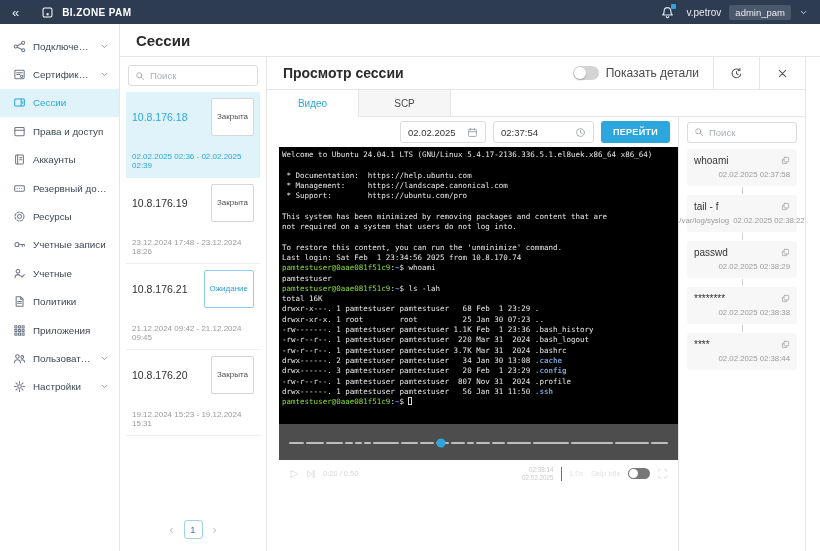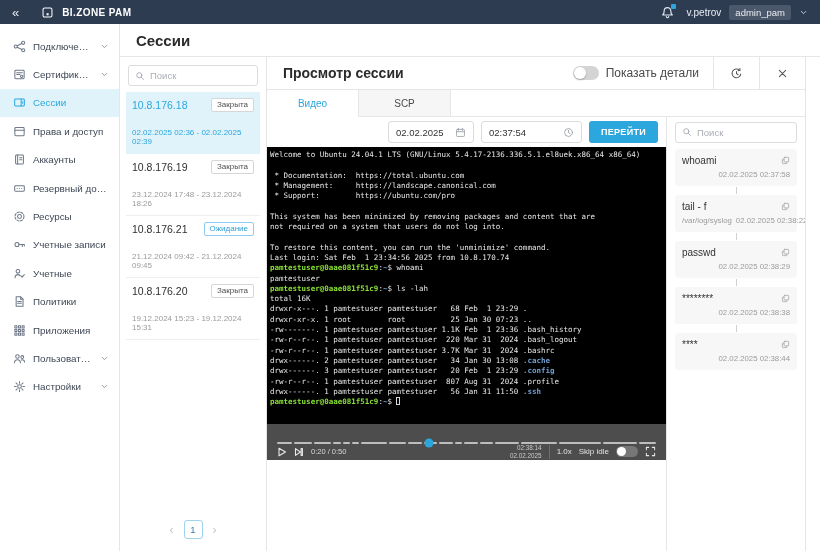--- a/index.html
+++ b/index.html
@@ -49,21 +49,21 @@
   .search-box input::placeholder { color:#a9aeb5; }
 
   .session-card { padding:6px 6px 7px; border-bottom:1px solid #eeeeee; cursor:pointer; }
   .session-card .row1 { display:flex; align-items:center; justify-content:space-between; }
   .session-ip { font-size:10.5px; color:#2f2f2f; }
   .session-period { font-size:8px; color:#9b9b9b; margin-top:16px; }
   .session-card.selected { background:var(--accent-light,#e0f3fb); border-bottom-color:transparent; }
   .session-card.selected .session-ip,
   .session-card.selected .session-period { color:var(--accent,#2ba7de); }
   .status-badge { font-size:8px; border:1px solid #d6d6d6; background:#fff; color:#4f4f4f;
-    border-radius:2px; padding:2px 5px; line-height:1; }
+    border-radius:2px; padding:14px 5px; line-height:1; }
   .status-badge.waiting { border-color:#8ecdef; color:var(--status-waiting,#2f9fd8); }
 
   .pagination { position:absolute; bottom:12px; left:0; right:0; display:flex; align-items:center;
     justify-content:center; gap:10px; }
   .pg-arrow { color:#c0c4c9; font-size:12px; cursor:pointer; line-height:1; }
   .pg-page { width:19px; height:19px; border:1px solid #9fd4ef; border-radius:3px; color:#41799c;
     font-size:9.5px; display:flex; align-items:center; justify-content:center; cursor:pointer; background:#fff; }
 
   
   .detail-panel { flex:1; border-left:1px solid #e4e4e4; border-right:1px solid #e4e4e4;
@@ -78,46 +78,46 @@
   .hdr-btn { width:46px; border-left:1px solid #e6e6e6; display:flex; align-items:center; justify-content:center;
     cursor:pointer; color:#555; }
   .hdr-btn .h-icon { width:13px; height:13px; }
 
   .tabs-row { height:27px; border-bottom:1px solid #e6e6e6; display:flex; flex:none; }
   .tab { width:92px; display:flex; align-items:center; justify-content:center; font-size:10px;
     color:#4a4a4a; background:#f6f6f6; border-right:1px solid #e6e6e6; cursor:pointer; position:relative; }
   .tab.active { background:#fff; color:var(--accent,#2ba7de); }
   .tab.active::after { content:""; position:absolute; left:0; right:0; bottom:-1px; height:1px; background:#fff; }
 
-  .panel-body { flex:1; display:flex; min-height:0; }
+  .panel-body { flex:1; display:flex; min-height:0;margin-left:12px; }
   .left-col { width:399px; flex:none; display:flex; flex-direction:column; }
   .controls-row { height:30px; flex:none; display:flex; align-items:center; justify-content:flex-end;
     gap:7px; padding:0 8px; }
   .input-box { height:22px; border:1px solid #dcdcdc; border-radius:3px; display:flex; align-items:center;
     padding:0 7px; gap:5px; background:#fff; }
   .input-box input { border:none; outline:none; font-size:9.5px; color:#333; width:100%;
     font-family:"Liberation Sans",sans-serif; background:transparent; }
   .input-box .sm-icon { width:11px; height:11px; color:#9aa0a8; flex:none; }
   .date-box { width:86px; } .time-box { width:101px; }
   .go-btn { height:22px; background:var(--accent,#2ba7de); color:#fff; font-size:9px; font-weight:bold;
     border:none; border-radius:3px; padding:0 12px; cursor:pointer; letter-spacing:.3px;
     font-family:"Liberation Sans",sans-serif; }
 
   .video-screen { height:277px; background:#000; overflow:hidden; flex:none; cursor:pointer;
     font-family:"DejaVu Sans Mono", monospace; font-size:7.5px; line-height:10.3px;
     color:var(--term-fg,#e8e8e8); padding:3px 0 0 3px; }
   .t-line { white-space:pre; }
-  .t-line .green { color:var(--term-green,#8ae234); font-weight:bold; }
+  .t-line .green { color:var(--term-green,#8ae234); font-weight:normal; }
   .t-line .blue { color:var(--term-blue,#729fcf); font-weight:bold; }
   .t-line .fg { color:var(--term-fg,#e8e8e8); }
   .t-line .cursor { display:inline-block; width:4px; height:8px; border:1px solid #d8d8d8;
     vertical-align:-1px; }
 
   .player-bar { height:33px; background:var(--player-bar,#4d4d4d); flex:none; display:flex;
-    flex-direction:column; padding:18px 10px; }
+    flex-direction:column; padding:18px 10px;gap:22px; }
   .progress { height:14px; position:relative; display:flex; align-items:center; cursor:pointer; }
   .segments { display:flex; width:100%; gap:2px; }
   .seg { height:2px; background:#bdbdbd; border-radius:1px; }
   .handle { position:absolute; top:50%; width:9px; height:9px; border-radius:50%;
     background:var(--accent,#2ba7de); transform:translate(-50%,-50%); }
   .pbar-controls { flex:1; display:flex; align-items:center; gap:7px; color:#dedede; }
   .p-btn { width:10px; height:10px; color:#e8e8e8; cursor:pointer; flex:none; }
   .p-time { font-size:7.5px; color:#d6d6d6; white-space:nowrap; }
   .pbar-spacer { flex:1; }
   .pos-display { text-align:right; font-size:6.3px; line-height:7.5px; color:#c9c9c9; white-space:nowrap; }
@@ -129,21 +129,21 @@
   .fs-btn { width:11px; height:11px; color:#e8e8e8; cursor:pointer; flex:none; }
 
   .right-col { flex:1; border-left:1px solid #e6e6e6; display:flex; flex-direction:column; min-width:0; }
   .cmd-search-row { height:30px; flex:none; display:flex; align-items:center; padding:0 8px; }
   .cmd-search-row .search-box { flex:1; margin:0; }
   .cmd-list { flex:1; overflow:hidden; padding:2px 8px 18px; }
   .cmd-card { background:#f7f7f7; border-radius:3px; padding:6px 7px 7px; cursor:pointer; }
   .cmd-top { display:flex; align-items:flex-start; justify-content:space-between; gap:4px; }
   .cmd-name { font-size:10px; color:#333; word-break:break-all; }
   .copy-btn { width:9px; height:9px; color:#a9a9a9; cursor:pointer; flex:none; margin-top:1px; }
-  .cmd-bottom { display:flex; align-items:center; justify-content:flex-start; gap:4px; margin-top:4px; }
+  .cmd-bottom { display:flex; align-items:center; justify-content:center; gap:4px; margin-top:4px; }
   .cmd-detail { font-size:7.8px; color:#9b9b9b; }
   .cmd-time { font-size:7.8px; color:#9b9b9b; margin-left:auto; white-space:nowrap; }
   .connector { width:1px; height:7px; background:#d0d0d0; margin:1px auto; }
 </style>
 </head>
 <body>
 
 <div class="topbar">
   <span class="collapse-btn">«</span>
   <span class="logo-icon">
@@ -446,41 +446,41 @@
                       <path d="M7 4.2V7l2 1.3"></path>
                     </svg>
                 </span>
               </div>
               <button class="go-btn">ПЕРЕЙТИ</button>
             </div>
 
             <div class="video-screen" id="terminal">
                 <div class="t-line">Welcome to Ubuntu 24.04.1 LTS (GNU/Linux 5.4.17-2136.336.5.1.el8uek.x86_64 x86_64)</div>
                 <div class="t-line"> </div>
-                <div class="t-line"> * Documentation:  https://total.ubuntu.com</div>
+                <div class="t-line"> * Documentation:  https://help.ubuntu.com</div>
                 <div class="t-line"> * Management:     https://landscape.canonical.com</div>
                 <div class="t-line"> * Support:        https://ubuntu.com/pro</div>
                 <div class="t-line"> </div>
                 <div class="t-line">This system has been minimized by removing packages and content that are</div>
                 <div class="t-line">not required on a system that users do not log into.</div>
                 <div class="t-line"> </div>
                 <div class="t-line">To restore this content, you can run the 'unminimize' command.</div>
                 <div class="t-line">Last login: Sat Feb  1 23:34:56 2025 from 10.8.170.74</div>
                 <div class="t-line"><span class="green">pamtestuser@0aae081f51c9</span><span class="fg">:</span><span class="blue">~</span><span class="fg">$ whoami</span></div>
                 <div class="t-line">pamtestuser</div>
                 <div class="t-line"><span class="green">pamtestuser@0aae081f51c9</span><span class="fg">:</span><span class="blue">~</span><span class="fg">$ ls -lah</span></div>
                 <div class="t-line">total 16K</div>
                 <div class="t-line">drwxr-x---. 1 pamtestuser pamtestuser   68 Feb  1 23:29 .</div>
                 <div class="t-line">drwxr-xr-x. 1 root        root          25 Jan 30 07:23 ..</div>
                 <div class="t-line">-rw-------. 1 pamtestuser pamtestuser 1.1K Feb  1 23:36 .bash_history</div>
                 <div class="t-line">-rw-r--r--. 1 pamtestuser pamtestuser  220 Mar 31  2024 .bash_logout</div>
                 <div class="t-line">-rw-r--r--. 1 pamtestuser pamtestuser 3.7K Mar 31  2024 .bashrc</div>
                 <div class="t-line"><span class="fg">drwx------. 2 pamtestuser pamtestuser   34 Jan 30 13:08 </span><span class="blue">.cache</span></div>
                 <div class="t-line"><span class="fg">drwx------. 3 pamtestuser pamtestuser   20 Feb  1 23:29 </span><span class="blue">.config</span></div>
-                <div class="t-line">-rw-r--r--. 1 pamtestuser pamtestuser  807 Aug 31  2024 .profile</div>
+                <div class="t-line">-rw-r--r--. 1 pamtestuser pamtestuser  807 Nov 31  2024 .profile</div>
                 <div class="t-line"><span class="fg">drwx------. 1 pamtestuser pamtestuser   56 Jan 31 11:50 </span><span class="blue">.ssh</span></div>
                 <div class="t-line"><span class="green">pamtestuser@0aae081f51c9</span><span class="fg">:</span><span class="blue">~</span><span class="fg">$ </span><span class="cursor"></span></div>
               </div>
 
             <div class="player-bar">
               <div class="progress">
                 <div class="segments" id="progress-segments">
                     <div class="seg" style="flex-grow: 4.5; flex-basis: 0px;"></div>
                     <div class="seg" style="flex-grow: 5; flex-basis: 0px;"></div>
                     <div class="seg" style="flex-grow: 5; flex-basis: 0px;"></div>

